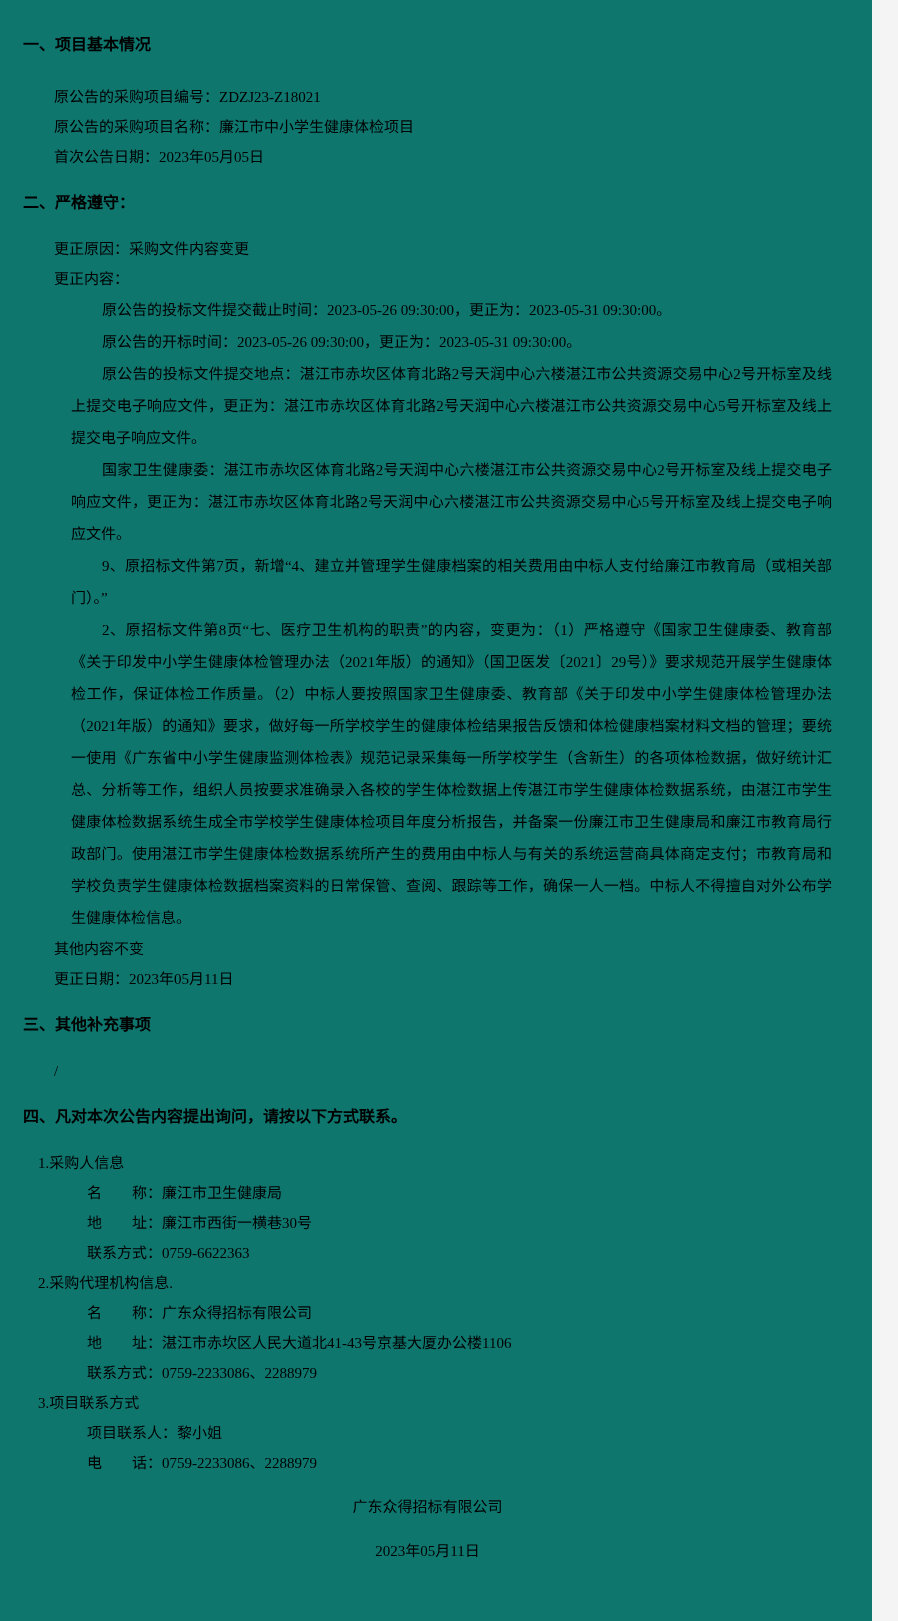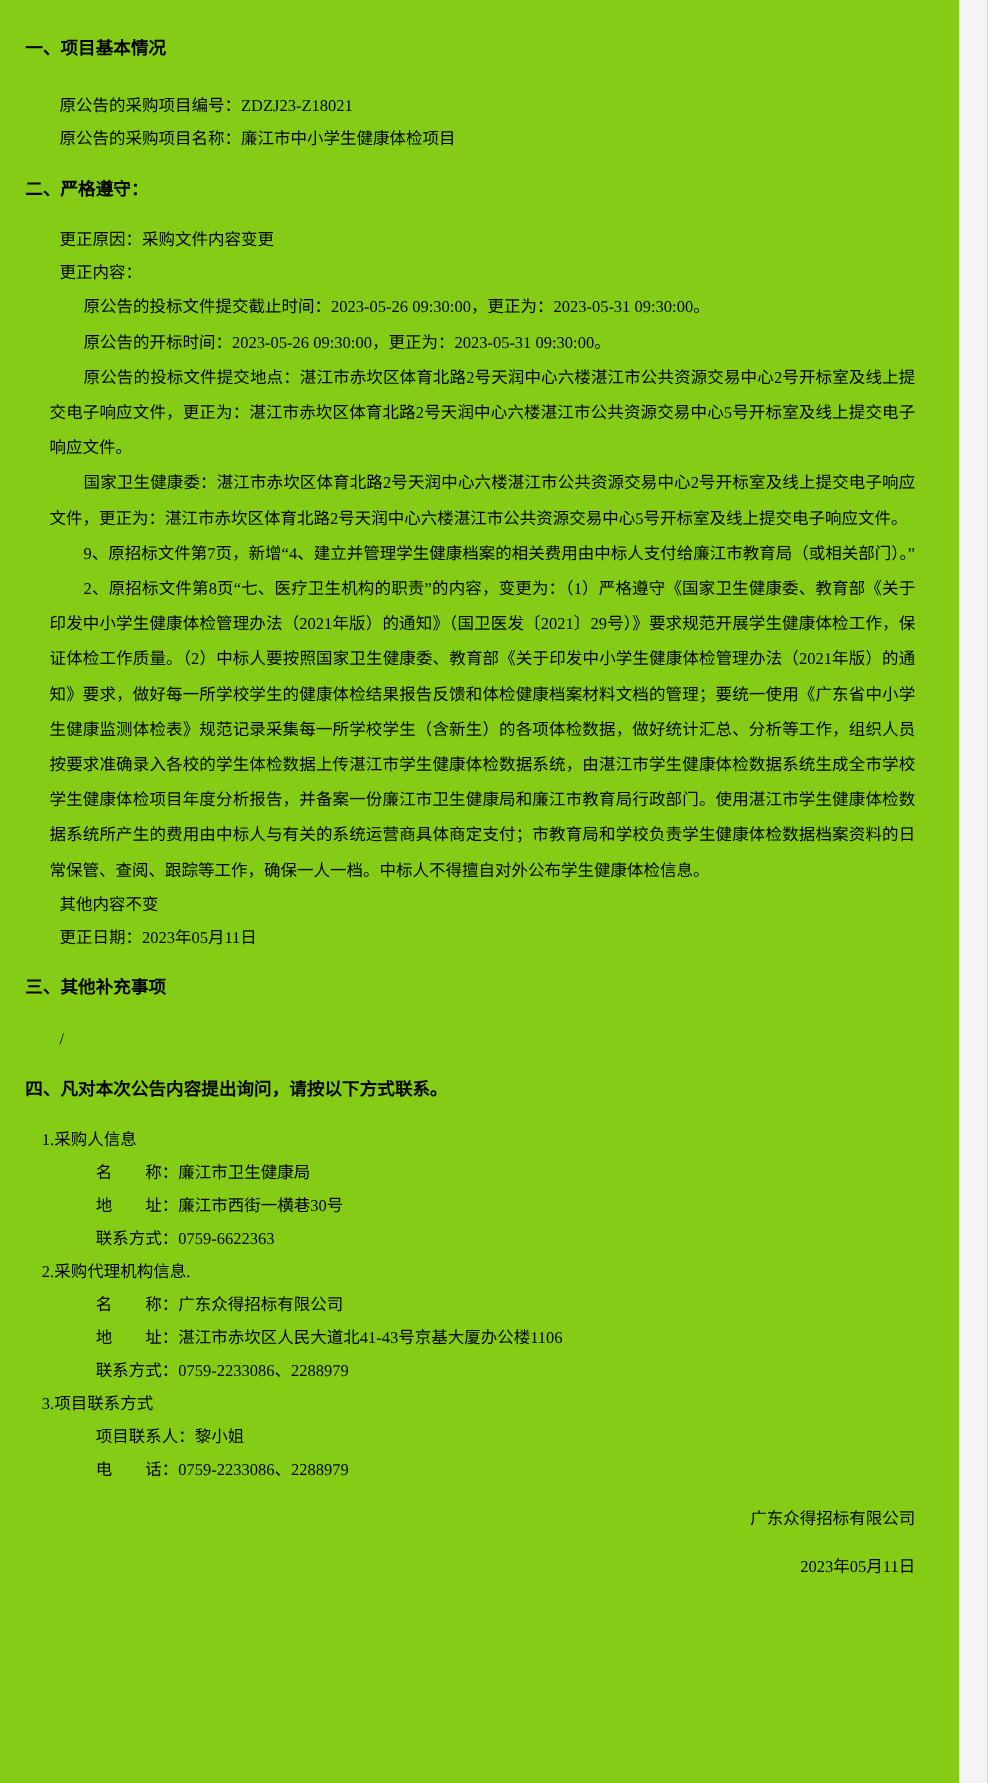--- a/index.html
+++ b/index.html
@@ -4,21 +4,21 @@
 <style>
   html, body {
     margin: 0;
     padding: 0;
     background: #ffffff;
   }
   .page {
     position: relative;
     width: 898px;
     height: 1621px;
-    background: #84cc16;
+    background: #0f766e;
     overflow: hidden;
     font-family: "Liberation Serif", "DejaVu Serif", serif;
     color: #000000;
     font-size: 15px;
   }
   .gutter {
     position: absolute;
     top: 0;
     right: 0;
     width: 26px;
@@ -34,57 +34,58 @@
     line-height: 22px;
     font-family: "Liberation Sans", "DejaVu Sans", sans-serif;
   }
   .h.first { margin: 6px 0 26px 0; }
   .h.mid   { margin: 20px 0 20px 0; }
   .line {
     margin-left: 31px;
     line-height: 30px;
   }
   .para {
-    margin: 0 0 0 22px;
+    margin: 0 0 0 48px;
     text-indent: 31px;
     line-height: 32px;
     text-align: justify;
   }
   .group-title {
     margin-left: 15px;
     line-height: 30px;
   }
   .row {
     margin-left: 64px;
     line-height: 30px;
   }
   .slash {
     margin-left: 31px;
     line-height: 30px;
   }
   .signature {
     margin-top: 12px;
-    text-align: right;
+    text-align: center;
   }
   .signature .sig-line {
     line-height: 30px;
     margin-top: 14px;
   }
 </style>
 </head>
 <body>
 
 <div class="page">
   <div class="gutter"></div>
 
   <div class="doc">
 
     <div class="h first">一、项目基本情况</div>
     <div class="line">原公告的采购项目编号：ZDZJ23-Z18021</div>
     <div class="line">原公告的采购项目名称：廉江市中小学生健康体检项目</div>
+    <div class="line">首次公告日期：2023年05月05日</div>
 
     <div class="h mid">二、严格遵守：</div>
     <div class="line">更正原因：采购文件内容变更</div>
     <div class="line">更正内容：</div>
 
     <div class="para">原公告的投标文件提交截止时间：2023-05-26 09:30:00，更正为：2023-05-31 09:30:00。</div>
     <div class="para">原公告的开标时间：2023-05-26 09:30:00，更正为：2023-05-31 09:30:00。</div>
     <div class="para">原公告的投标文件提交地点：湛江市赤坎区体育北路2号天润中心六楼湛江市公共资源交易中心2号开标室及线上提交电子响应文件，更正为：湛江市赤坎区体育北路2号天润中心六楼湛江市公共资源交易中心5号开标室及线上提交电子响应文件。</div>
     <div class="para">国家卫生健康委：湛江市赤坎区体育北路2号天润中心六楼湛江市公共资源交易中心2号开标室及线上提交电子响应文件，更正为：湛江市赤坎区体育北路2号天润中心六楼湛江市公共资源交易中心5号开标室及线上提交电子响应文件。</div>
     <div class="para">9、原招标文件第7页，新增“4、建立并管理学生健康档案的相关费用由中标人支付给廉江市教育局（或相关部门）。”</div>

